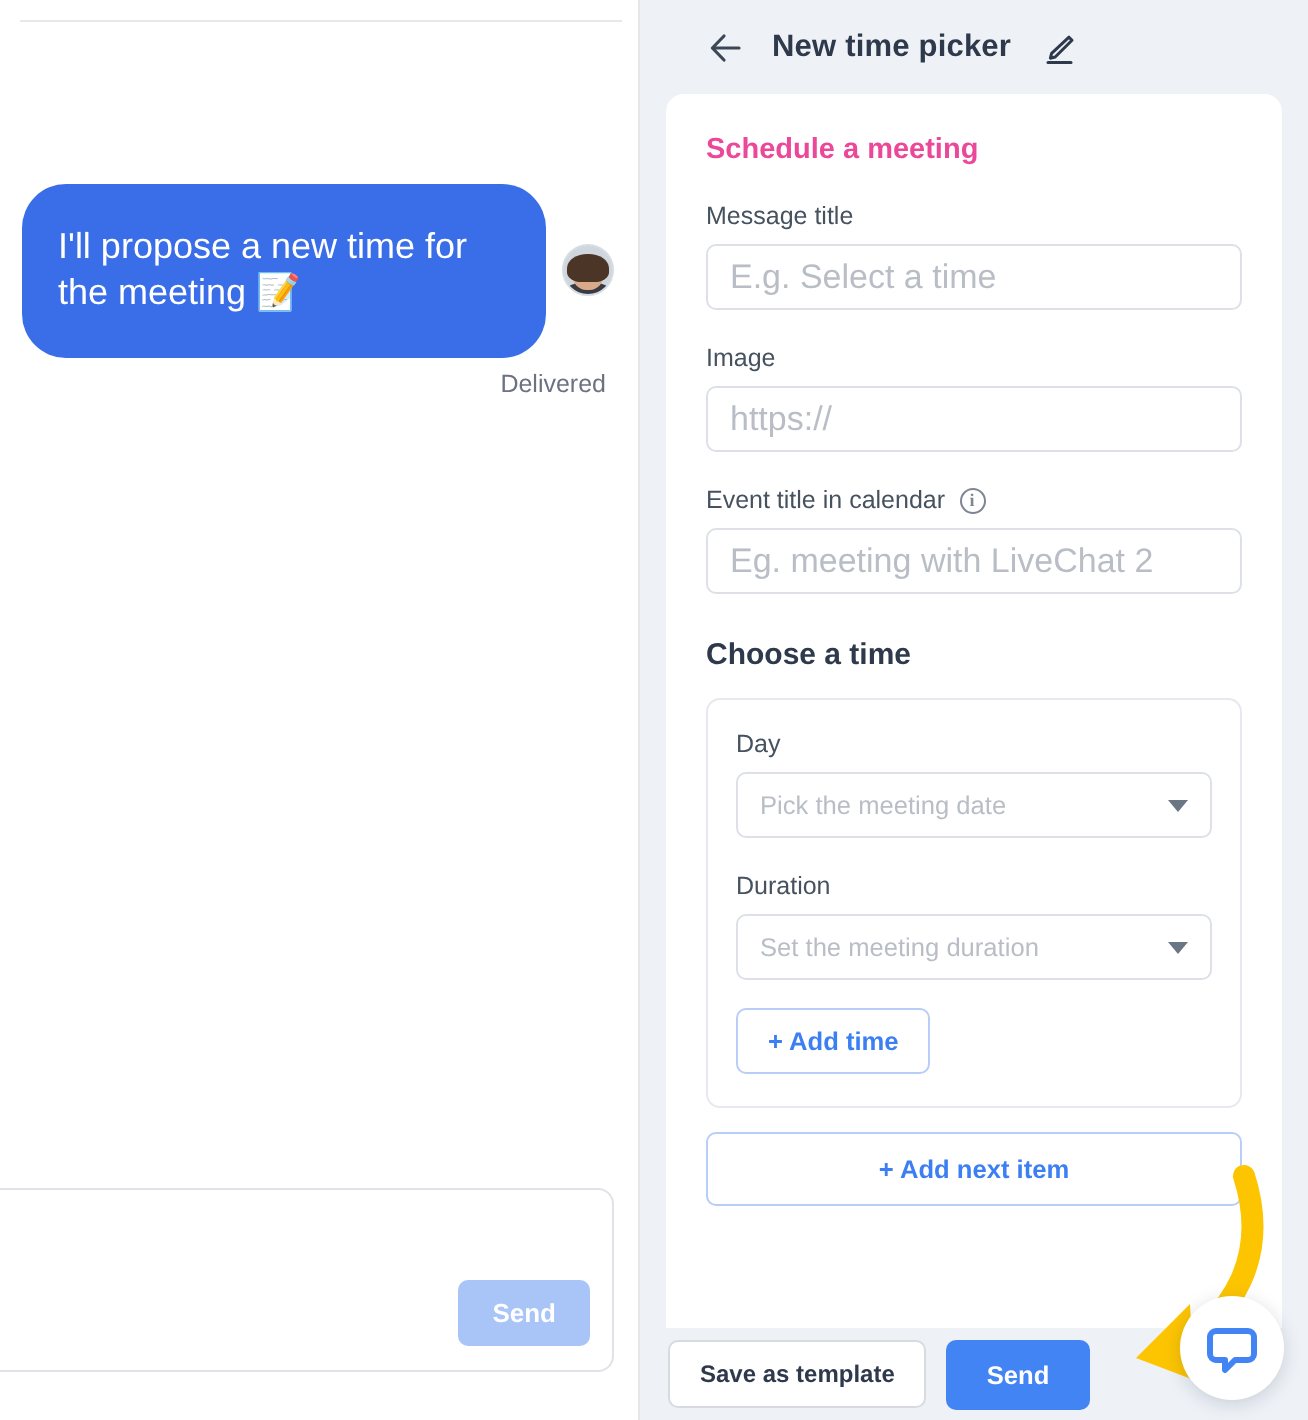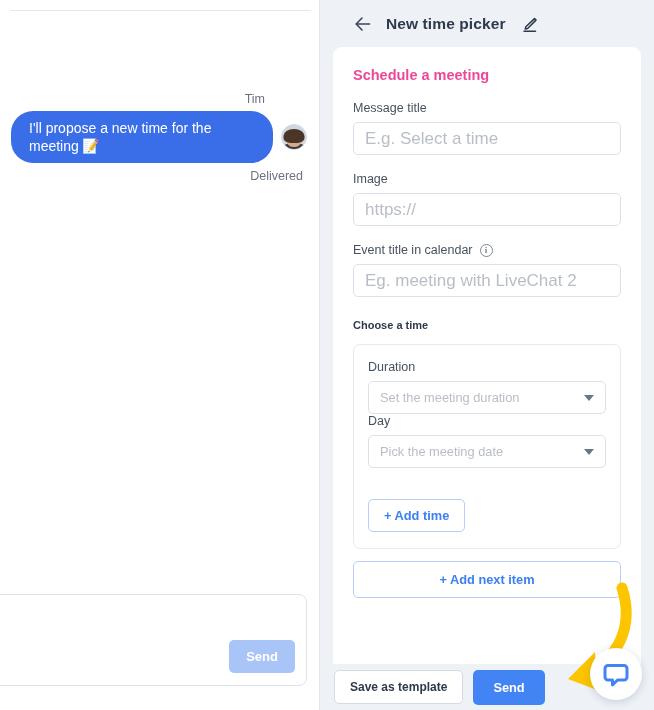--- a/index.html
+++ b/index.html
@@ -31,23 +31,23 @@
     text-align: right;
     font-size: 12.5px; color: #6b7280;
     padding-right: 42px; margin-bottom: 5px;
   }
   .bubble-line {
     display: flex; align-items: center; justify-content: flex-end; gap: 8px;
   }
   .bubble {
     background: #3a6ee8;
     color: #ffffff;
-    font-size: 14px;
+    font-size: 18px;
     line-height: 1.3;
-    padding: 8px 18px;
+    padding: 20px 18px;
     border-radius: 22px;
     max-width: 262px;
     margin-left: 8px;
   }
   .avatar {
     width: 26px; height: 26px; border-radius: 50%;
     flex: 0 0 26px;
     background: #cfd6de;
     border: 1px solid #d8dde3;
     overflow: hidden; position: relative;
@@ -153,21 +153,21 @@
     border: 1px solid #dde1e7; border-radius: 5px;
     background: #ffffff;
     padding: 0 11px;
     font-size: 17px; color: #2e3a4c;
     font-family: "Liberation Sans", sans-serif;
     outline: none;
   }
   .text-input::placeholder { color: #b9bec6; }
 
   .subsection-title {
-    font-size: 11px; font-weight: 700; color: #2e3a4c;
+    font-size: 15px; font-weight: 700; color: #2e3a4c;
     margin: 22px 0 13px 0;
   }
   .time-card {
     border: 1px solid #e6e9ee; border-radius: 7px;
     padding: 15px 14px 16px 14px;
     margin-bottom: 12px;
   }
   .select-wrap { position: relative; }
   .select-input {
     width: 100%; height: 33px;
@@ -250,21 +250,20 @@
 </style>
 </head>
 <body>
 
 <div class="app">
 
   <div class="chat-panel">
     <div class="chat-top-divider"></div>
 
     <div class="message-row">
-      <div class="sender-name">Tim</div>
       <div class="bubble-line">
         <div class="bubble">I'll propose a new time for the meeting 📝</div>
         <div class="avatar">
           <div class="shoulders"></div>
           <div class="face"></div>
           <div class="hair"></div>
         </div>
       </div>
       <div class="delivered">Delivered</div>
     </div>
@@ -310,36 +309,36 @@
         <div class="field-label">
           <span>Event title in calendar</span>
           <span class="info-icon">i</span>
         </div>
         <input class="text-input" type="text" placeholder="Eg. meeting with LiveChat 2" style="">
       </div>
 
       <div class="subsection-title">Choose a time</div>
 
       <div class="time-card">
+        <div class="field">
+          <div class="field-label">Day</div>
+          <div class="select-wrap">
+            <div class="select-input">Pick the meeting date</div>
+            <span class="caret"></span>
+          </div>
+        </div>
+
         <div class="field" style="margin-bottom:0;">
           <div class="field-label">Duration</div>
           <div class="select-wrap">
             <div class="select-input">Set the meeting duration</div>
             <span class="caret"></span>
           </div>
         </div>
 
-        <div class="field">
-          <div class="field-label">Day</div>
-          <div class="select-wrap">
-            <div class="select-input">Pick the meeting date</div>
-            <span class="caret"></span>
-          </div>
-        </div>
-
         <button class="add-time-btn">+ Add time</button>
       </div>
 
       <button class="add-next-btn">+ Add next item</button>
     </div>
 
     <div class="panel-footer">
       <button class="btn-save">Save as template</button>
       <button class="btn-send">Send</button>
     </div>

